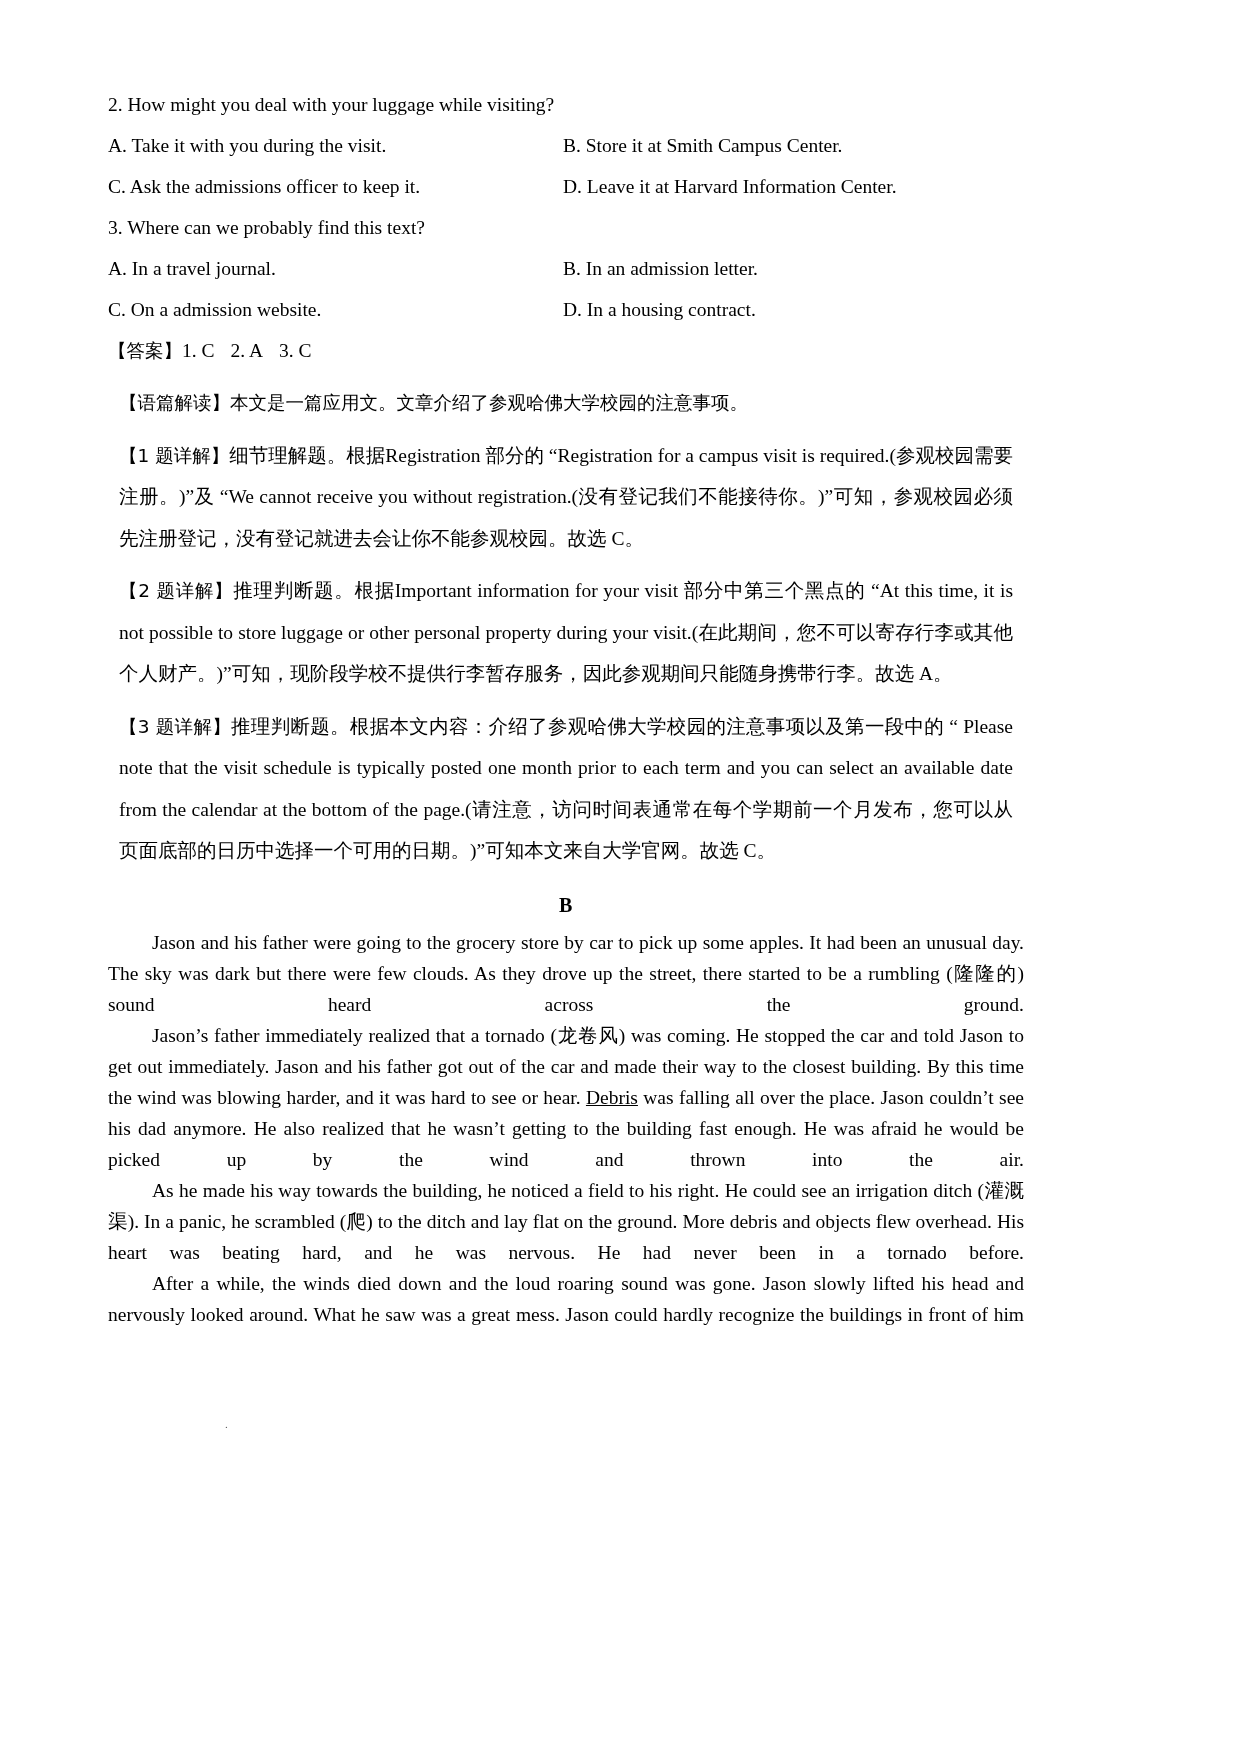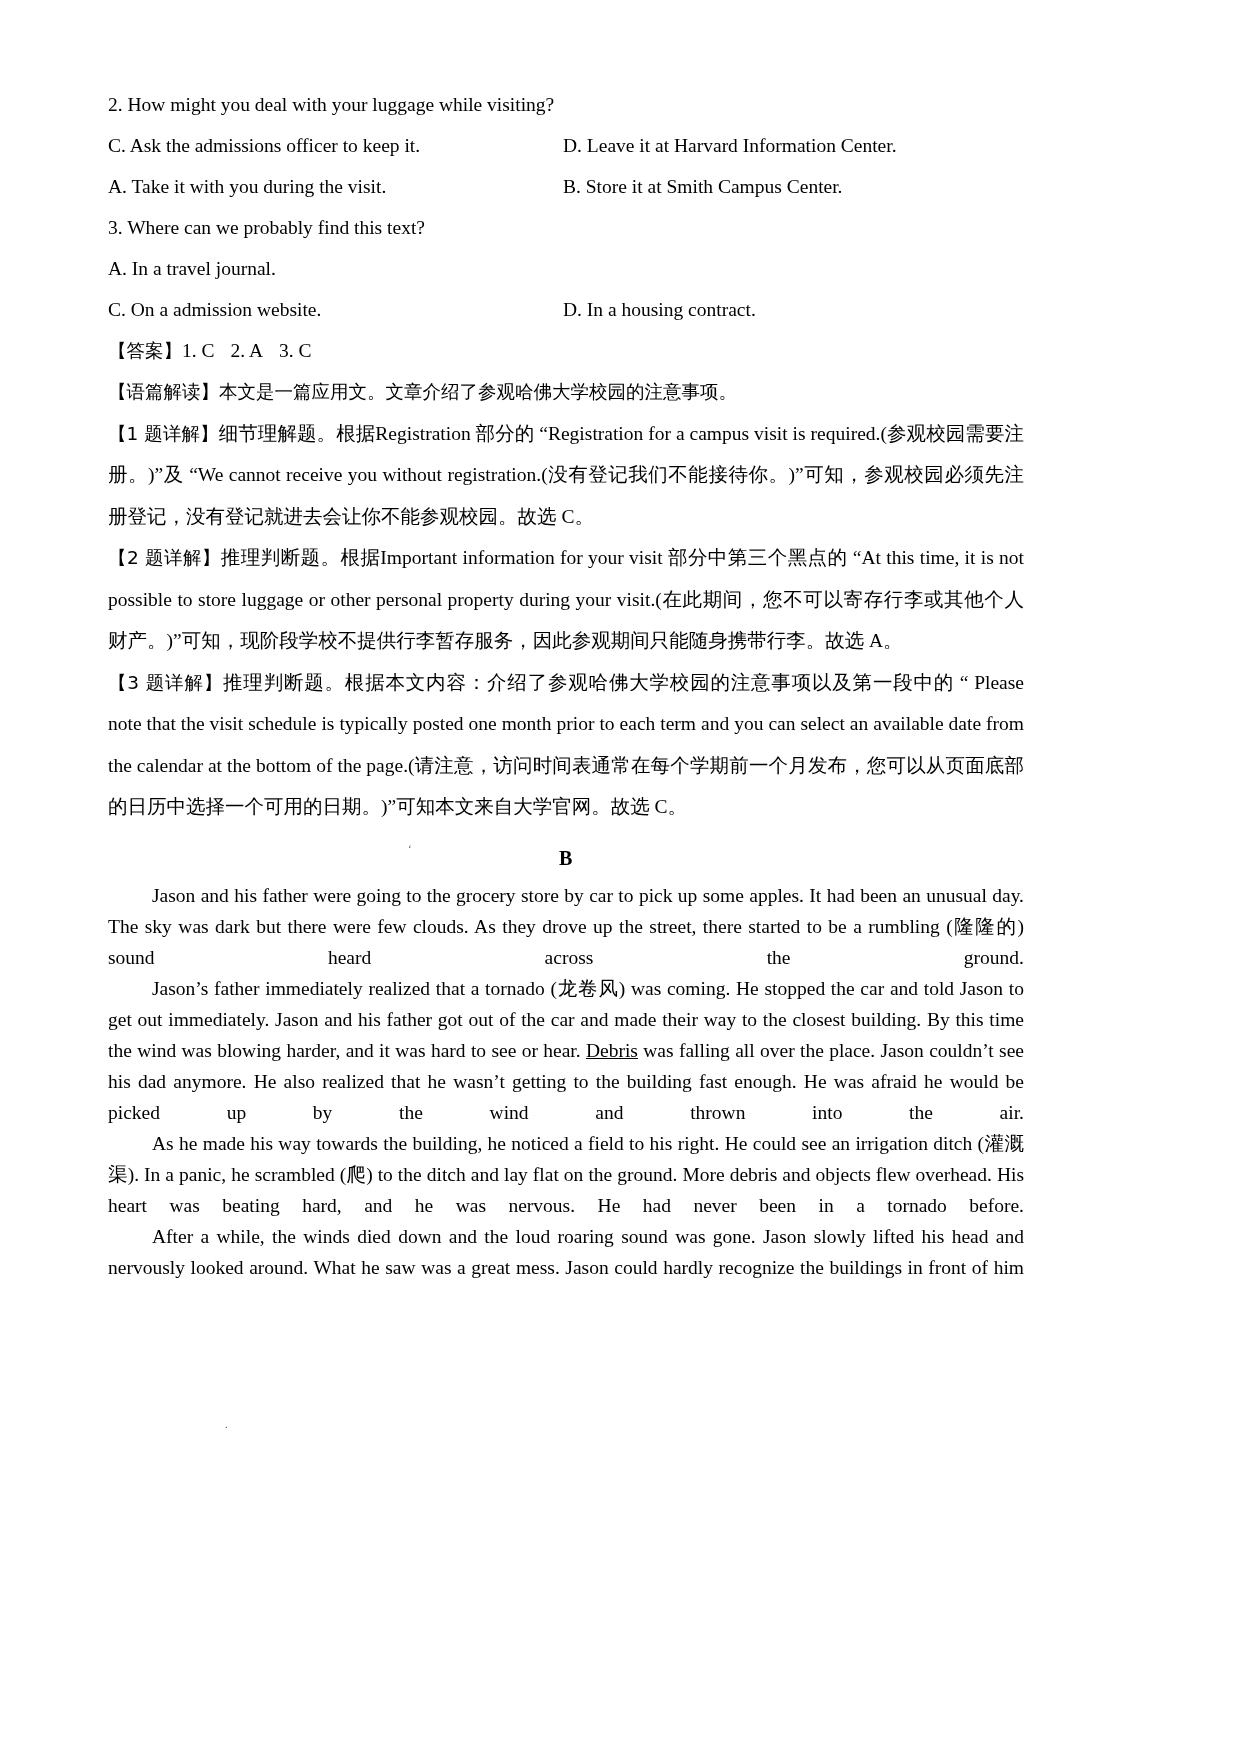--- a/index.html
+++ b/index.html
@@ -52,21 +52,21 @@
     line-height: 41px;
     white-space: nowrap;
   }
   .ans-line .gap { display: inline-block; width: 16px; }
 
   .analysis {
     font-size: 19.5px;
     line-height: 41.5px;
     text-align: justify;
     text-justify: inter-character;
-    margin: 0;
+    margin: 11px;
   }
   .analysis.j {
     text-align-last: left;
   }
   .cjk {
     font-family: "DejaVu Sans", "Liberation Sans", sans-serif;
     font-size: 18.5px;
   }
 
   
@@ -102,31 +102,32 @@
   .tick-2 { left: 215px; top: 1418px; }
 </style>
 </head>
 <body>
 
 <div class="page">
   <div class="content">
 
     <div class="q-stem">2. How might you deal with your luggage while visiting?</div>
     <div class="options">
+      <div class="opt-col-a">A. Take it with you during the visit.</div>
+      <div class="opt-col-b">B. Store it at Smith Campus Center.</div>
+    </div>
+    <div class="options">
       <div class="opt-col-a">C. Ask the admissions officer to keep it.</div>
       <div class="opt-col-b">D. Leave it at Harvard Information Center.</div>
-    </div>
-    <div class="options">
-      <div class="opt-col-a">A. Take it with you during the visit.</div>
-      <div class="opt-col-b">B. Store it at Smith Campus Center.</div>
     </div>
 
     <div class="q-stem">3. Where can we probably find this text?</div>
     <div class="options">
       <div class="opt-col-a">A. In a travel journal.</div>
+      <div class="opt-col-b">B. In an admission letter.</div>
     </div>
     <div class="options">
       <div class="opt-col-a">C. On a admission website.</div>
       <div class="opt-col-b">D. In a housing contract.</div>
     </div>
 
     <div class="ans-line">
       <span class="cjk">【答案】</span><span>1. C</span><span class="gap"></span><span>2. A</span><span class="gap"></span><span>3. C</span>
     </div>
 

